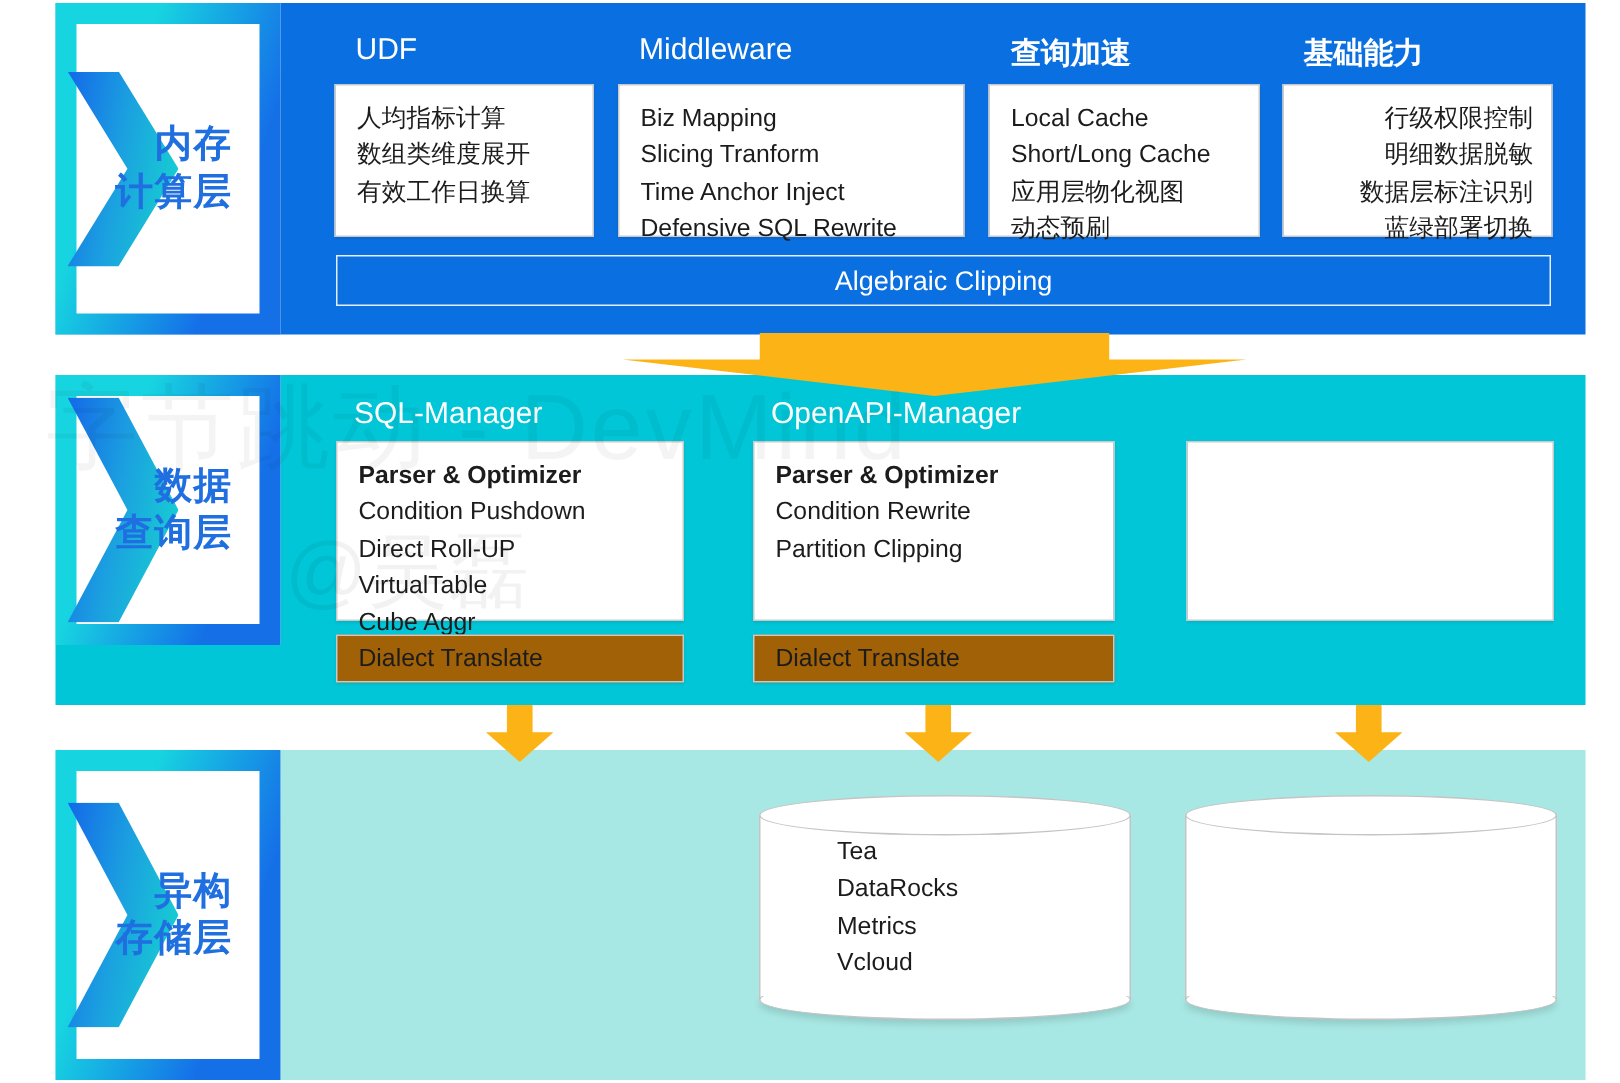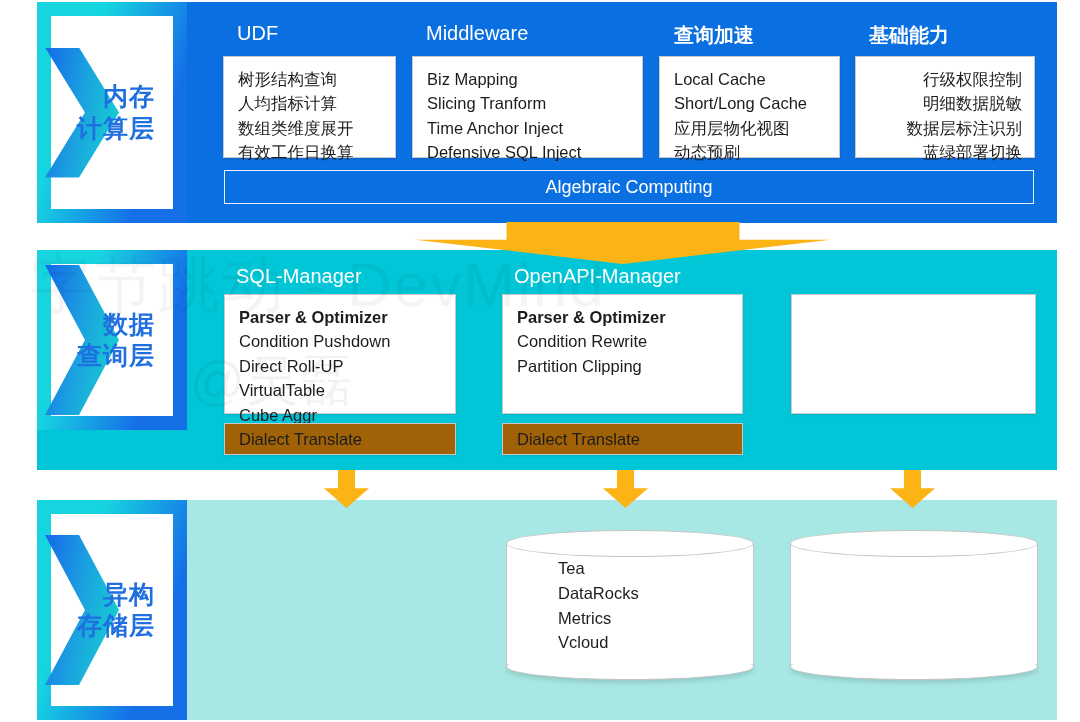--- a/index.html
+++ b/index.html
@@ -199,33 +199,32 @@
     </div>
   </div>
 
   <div class="col-head" style="left:237px; top:22px;">UDF</div>
   <div class="col-head" style="left:426px; top:22px;">Middleware</div>
   <div class="col-head cjk" style="left:674px; top:22px;">查询加速</div>
   <div class="col-head cjk" style="left:869px; top:22px;">基础能力</div>
 
   <div class="card" style="left:223px; top:56px; width:173px; height:102px;">
     <ul>
-      <li>树形结构查询</li>
       <li>人均指标计算</li>
       <li>数组类维度展开</li>
       <li>有效工作日换算</li>
     </ul>
   </div>
 
   <div class="card" style="left:412px; top:56px; width:231px; height:102px;">
     <ul>
       <li>Biz Mapping</li>
       <li>Slicing Tranform</li>
       <li>Time Anchor Inject</li>
-      <li>Defensive SQL Inject</li>
+      <li>Defensive SQL Rewrite</li>
     </ul>
   </div>
 
   <div class="card" style="left:659px; top:56px; width:181px; height:102px;">
     <ul>
       <li>Local Cache</li>
       <li>Short/Long Cache</li>
       <li>应用层物化视图</li>
       <li>动态预刷</li>
     </ul>
@@ -233,21 +232,21 @@
 
   <div class="card" style="left:855px; top:56px; width:180px; height:102px;text-align:right;">
     <ul>
       <li>行级权限控制</li>
       <li>明细数据脱敏</li>
       <li>数据层标注识别</li>
       <li>蓝绿部署切换</li>
     </ul>
   </div>
 
-  <div class="algebraic">Algebraic Computing</div>
+  <div class="algebraic">Algebraic Clipping</div>
 
   <div class="arrow-big"></div>
 
   <div class="band band-query"></div>
 
   <div class="tab tab-query">
     <div class="tab-inner">
       <div class="tab-chevron wide"></div>
       <div class="tab-label">数据
 查询层</div>

